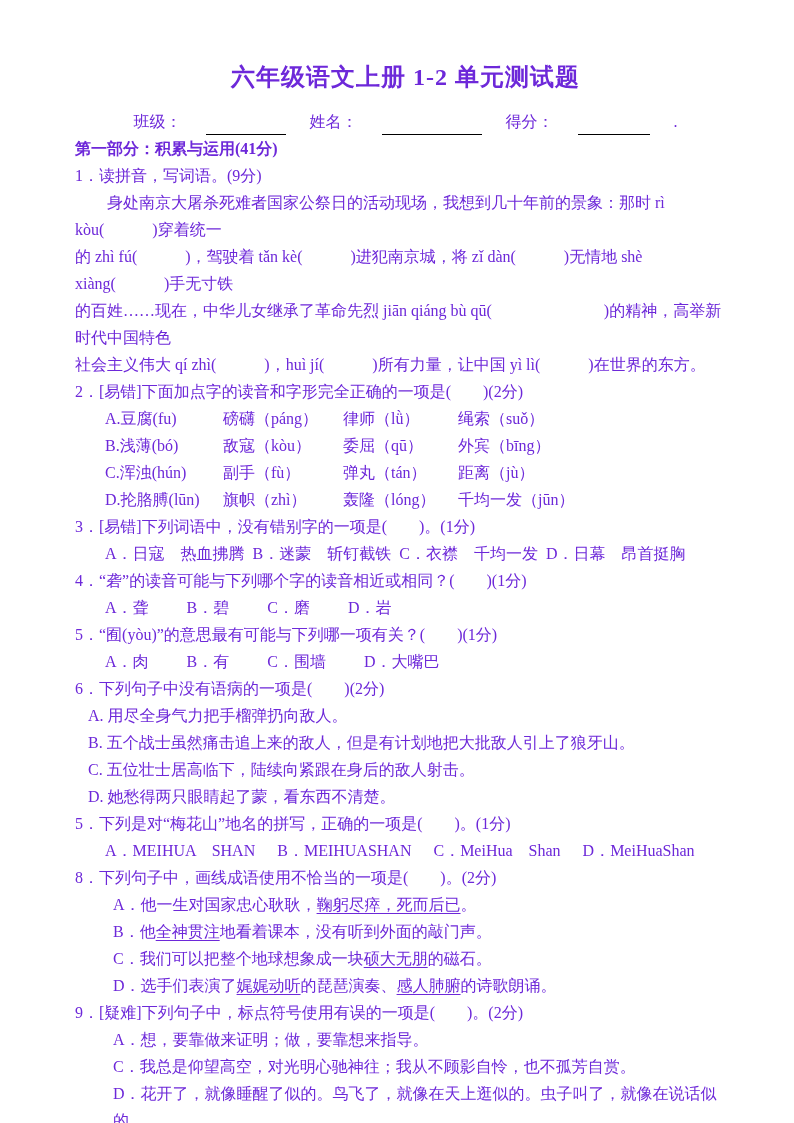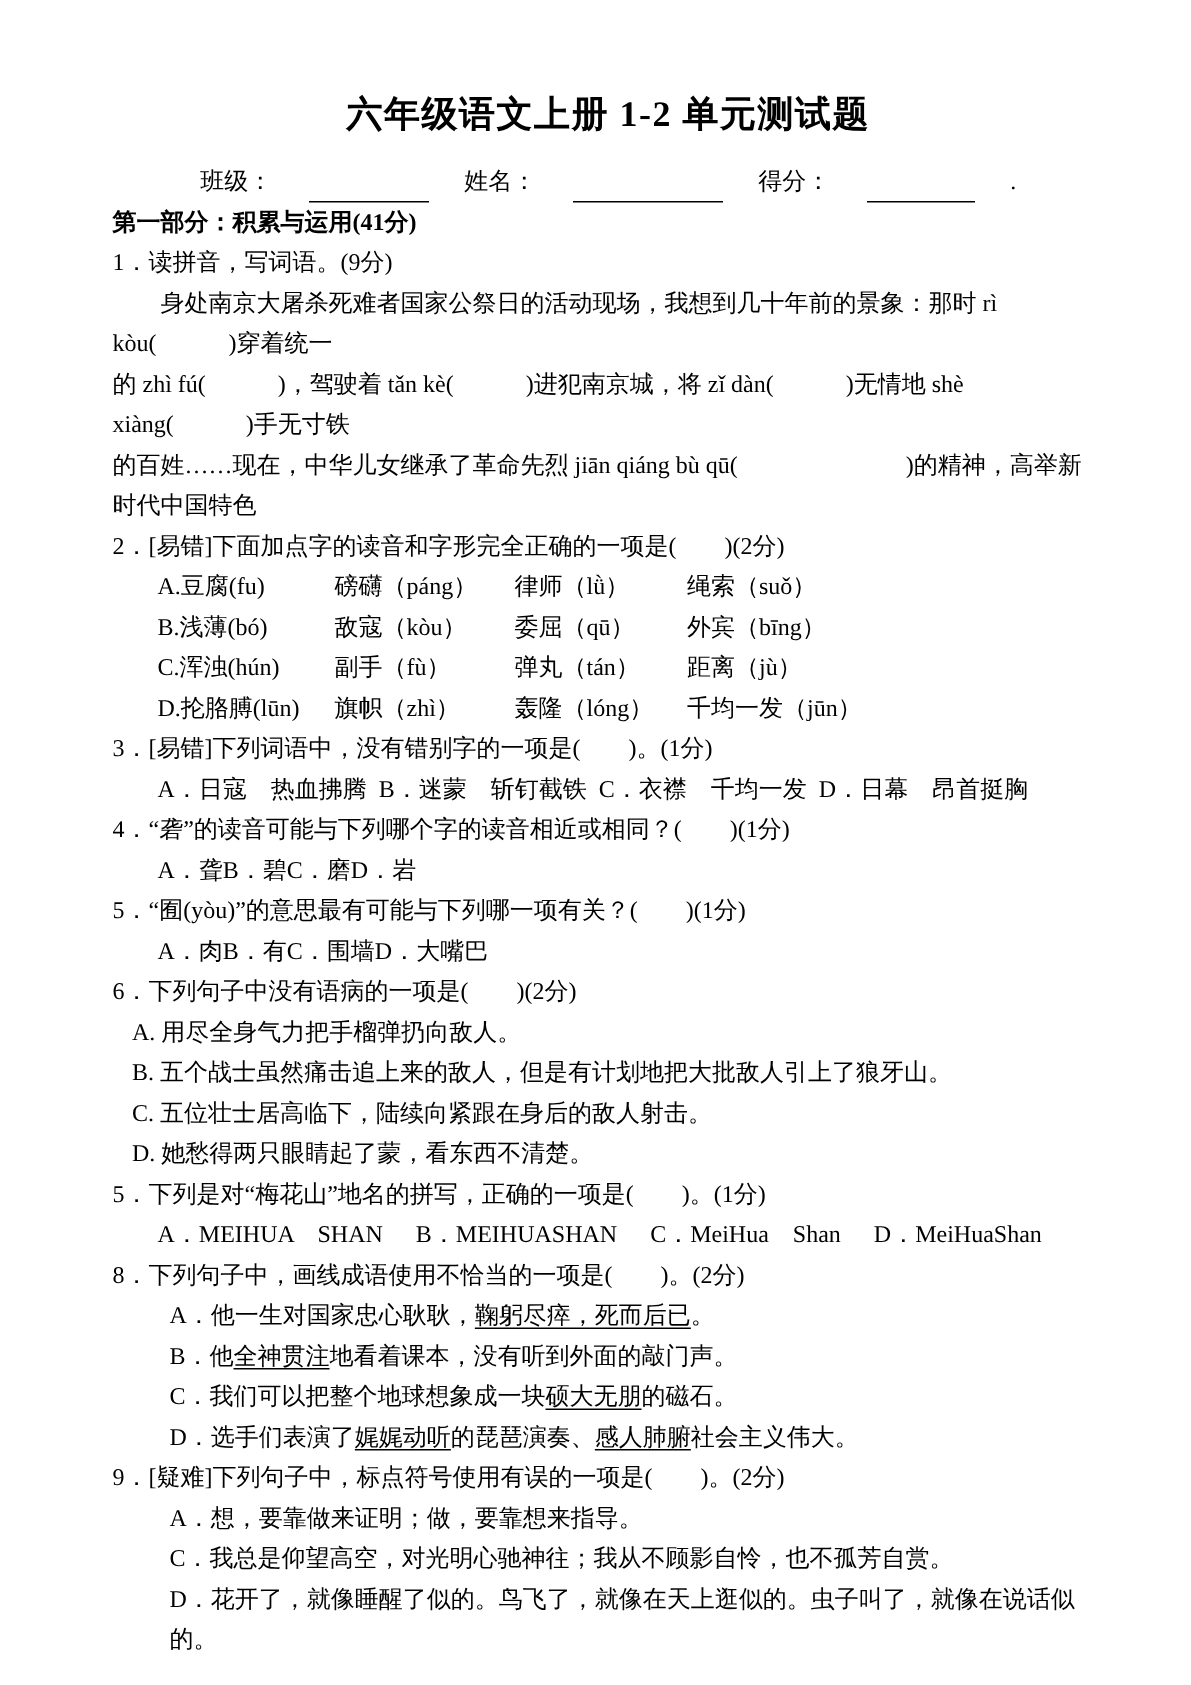--- a/index.html
+++ b/index.html
@@ -1,21 +1,21 @@
 <!DOCTYPE html>
 <html><head>
 <meta charset="utf-8">
 <style>
   html,body { margin:0; padding:0; background:#fff; }
   .page {
     position:relative;
     width:794px; height:1123px;
     box-sizing:border-box;
     background:#ffffff;
-    color:#000000;
+    color:#6d28d9;
     padding:60px 58px 10px 75px;
     font-family:"Liberation Serif","DejaVu Serif",serif;
     font-size:16px;
     line-height:27px;
     overflow:hidden;
   }
   .title {
     text-align:center;
     font-size:24px;
     font-weight:bold;
@@ -45,21 +45,21 @@
     display:grid;
     grid-template-columns:118px 120px 115px auto;
     margin-left:30px;
   }
   .opt-row { display:flex; }
   .ml13 { margin-left:13px; }
   .ml30 { margin-left:30px; }
   .ml38 { margin-left:38px; }
   .g20 { gap:8px; }
   .g22 { gap:22px; }
-  .g38 { }
+  .g38 { gap:38px; }
   .u { text-decoration:underline; text-underline-offset:3px; }
 </style>
 </head>
 <body>
 
 <div class="page">
 
   <div class="title">六年级语文上册 1-2 单元测试题</div>
 
   <div class="info">
@@ -71,20 +71,21 @@
     <span class="blank w72"></span>
     <span>.</span>
   </div>
 
   <div class="section line">第一部分：积累与运用(41分)</div>
 
   <div class="line">1．读拼音，写词语。(9分)</div>
   <div class="line indent">身处南京大屠杀死难者国家公祭日的活动现场，我想到几十年前的景象：那时 rì kòu(　　　)穿着统一</div>
   <div class="line">的 zhì fú(　　　)，驾驶着 tǎn kè(　　　)进犯南京城，将 zǐ dàn(　　　)无情地 shè xiàng(　　　)手无寸铁</div>
   <div class="line">的百姓……现在，中华儿女继承了革命先烈 jiān qiáng bù qū(　　　　　　　)的精神，高举新时代中国特色</div>
+  <div class="line">社会主义伟大 qí zhì(　　　)，huì jí(　　　)所有力量，让中国 yì lì(　　　)在世界的东方。</div>
 
   <div class="line">2．[易错]下面加点字的读音和字形完全正确的一项是(　　)(2分)</div>
   <div class="q2-grid">
     <span class="line">A.豆腐(fu)</span>
     <span class="line">磅礴（páng）</span>
     <span class="line">律师（lǜ）</span>
     <span class="line">绳索（suǒ）</span>
     <span class="line">B.浅薄(bó)</span>
     <span class="line">敌寇（kòu）</span>
     <span class="line">委屈（qū）</span>
@@ -134,20 +135,20 @@
     <span class="line">A．MEIHUA　SHAN</span>
     <span class="line">B．MEIHUASHAN</span>
     <span class="line">C．MeiHua　Shan</span>
     <span class="line">D．MeiHuaShan</span>
   </div>
 
   <div class="line">8．下列句子中，画线成语使用不恰当的一项是(　　)。(2分)</div>
   <div class="line ml38"><span>A．他一生对国家忠心耿耿，</span><span class="u">鞠躬尽瘁，死而后已</span><span>。</span><span class="u"></span><span></span></div>
   <div class="line ml38"><span>B．他</span><span class="u">全神贯注</span><span>地看着课本，没有听到外面的敲门声。</span><span class="u"></span><span></span></div>
   <div class="line ml38"><span>C．我们可以把整个地球想象成一块</span><span class="u">硕大无朋</span><span>的磁石。</span><span class="u"></span><span></span></div>
-  <div class="line ml38"><span>D．选手们表演了</span><span class="u">娓娓动听</span><span>的琵琶演奏、</span><span class="u">感人肺腑</span><span>社会主义伟大。</span></div>
+  <div class="line ml38"><span>D．选手们表演了</span><span class="u">娓娓动听</span><span>的琵琶演奏、</span><span class="u">感人肺腑</span><span>的诗歌朗诵。</span></div>
 
   <div class="line">9．[疑难]下列句子中，标点符号使用有误的一项是(　　)。(2分)</div>
   <div class="line ml38">A．想，要靠做来证明；做，要靠想来指导。</div>
   <div class="line ml38">C．我总是仰望高空，对光明心驰神往；我从不顾影自怜，也不孤芳自赏。</div>
   <div class="line ml38">D．花开了，就像睡醒了似的。鸟飞了，就像在天上逛似的。虫子叫了，就像在说话似的。</div>
 
 </div>
 
 </body></html>

